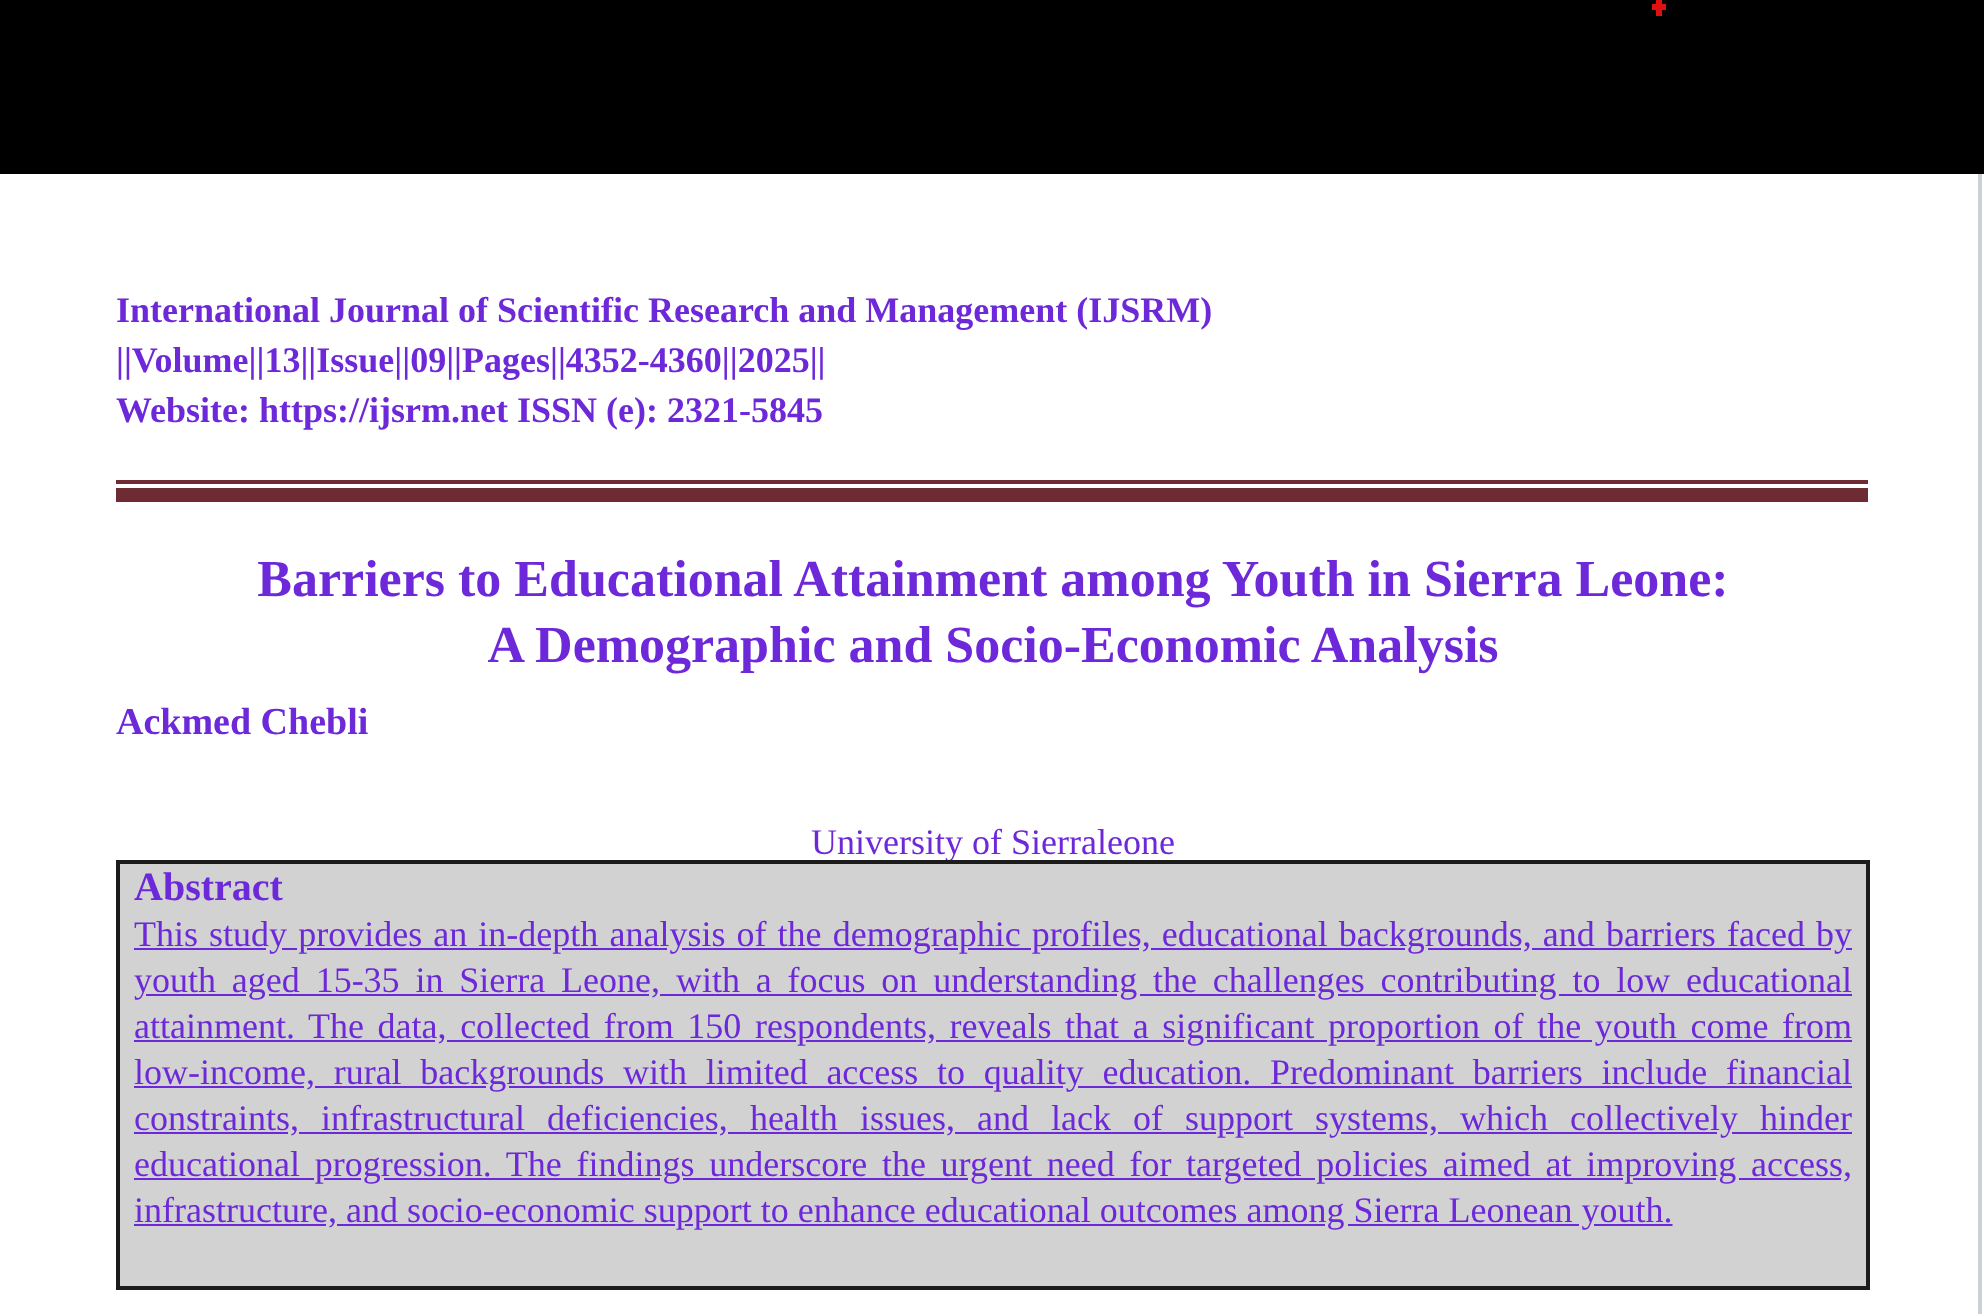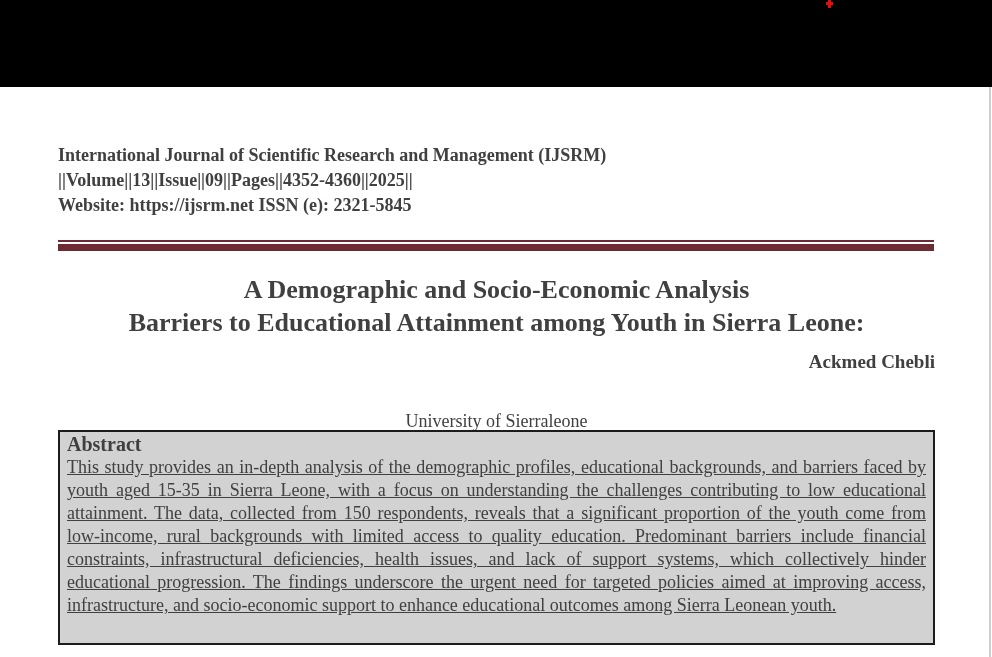--- a/index.html
+++ b/index.html
@@ -3,21 +3,21 @@
 <meta charset="utf-8">
 <style>
   html, body { margin: 0; padding: 0; background: #ffffff; }
   #page {
     position: relative;
     width: 992px;
     height: 657px;
     background: #ffffff;
     overflow: hidden;
     font-family: "Liberation Serif", "DejaVu Serif", serif;
-    color: #404040;
+    color: #6d28d9;
   }
 
   
   .banner {
     position: absolute;
     left: 0; top: 0;
     width: 992px; height: 87px;
     background: #000000;
   }
   .red-marker {
@@ -75,21 +75,21 @@
     text-align: center;
     font-weight: bold;
     font-size: 26px;
     line-height: 33px;
   }
 
   .author-name {
     position: absolute;
     left: 0; top: 351px;
     width: 877px;
-    text-align: right;
+    text-align: left;
     font-weight: bold;
     font-size: 19px;
     line-height: 22px;
   }
 
   .affiliation {
     position: absolute;
     left: 0; top: 383px;
     width: 877px;
     text-align: center;
@@ -142,22 +142,22 @@
       <div>Website: https://ijsrm.net ISSN (e): 2321-5845</div>
     </div>
 
     <div class="divider">
       <div class="thin"></div>
       <div class="gap"></div>
       <div class="thick"></div>
     </div>
 
     <div class="article-title">
+      <div>Barriers to Educational Attainment among Youth in Sierra Leone:</div>
       <div>A Demographic and Socio-Economic Analysis</div>
-      <div>Barriers to Educational Attainment among Youth in Sierra Leone:</div>
     </div>
 
     <div class="author-name">Ackmed Chebli</div>
 
     <div class="affiliation">University of Sierraleone</div>
 
     <div class="abstract-box">
       <div class="abstract-heading">Abstract</div>
       <p class="abstract-body">This study provides an in-depth analysis of the demographic profiles, educational backgrounds, and barriers faced by youth aged 15-35 in Sierra Leone, with a focus on understanding the challenges contributing to low educational attainment. The data, collected from 150 respondents, reveals that a significant proportion of the youth come from low-income, rural backgrounds with limited access to quality education. Predominant barriers include financial constraints, infrastructural deficiencies, health issues, and lack of support systems, which collectively hinder educational progression. The findings underscore the urgent need for targeted policies aimed at improving access, infrastructure, and socio-economic support to enhance educational outcomes among Sierra Leonean youth.</p>
     </div>

